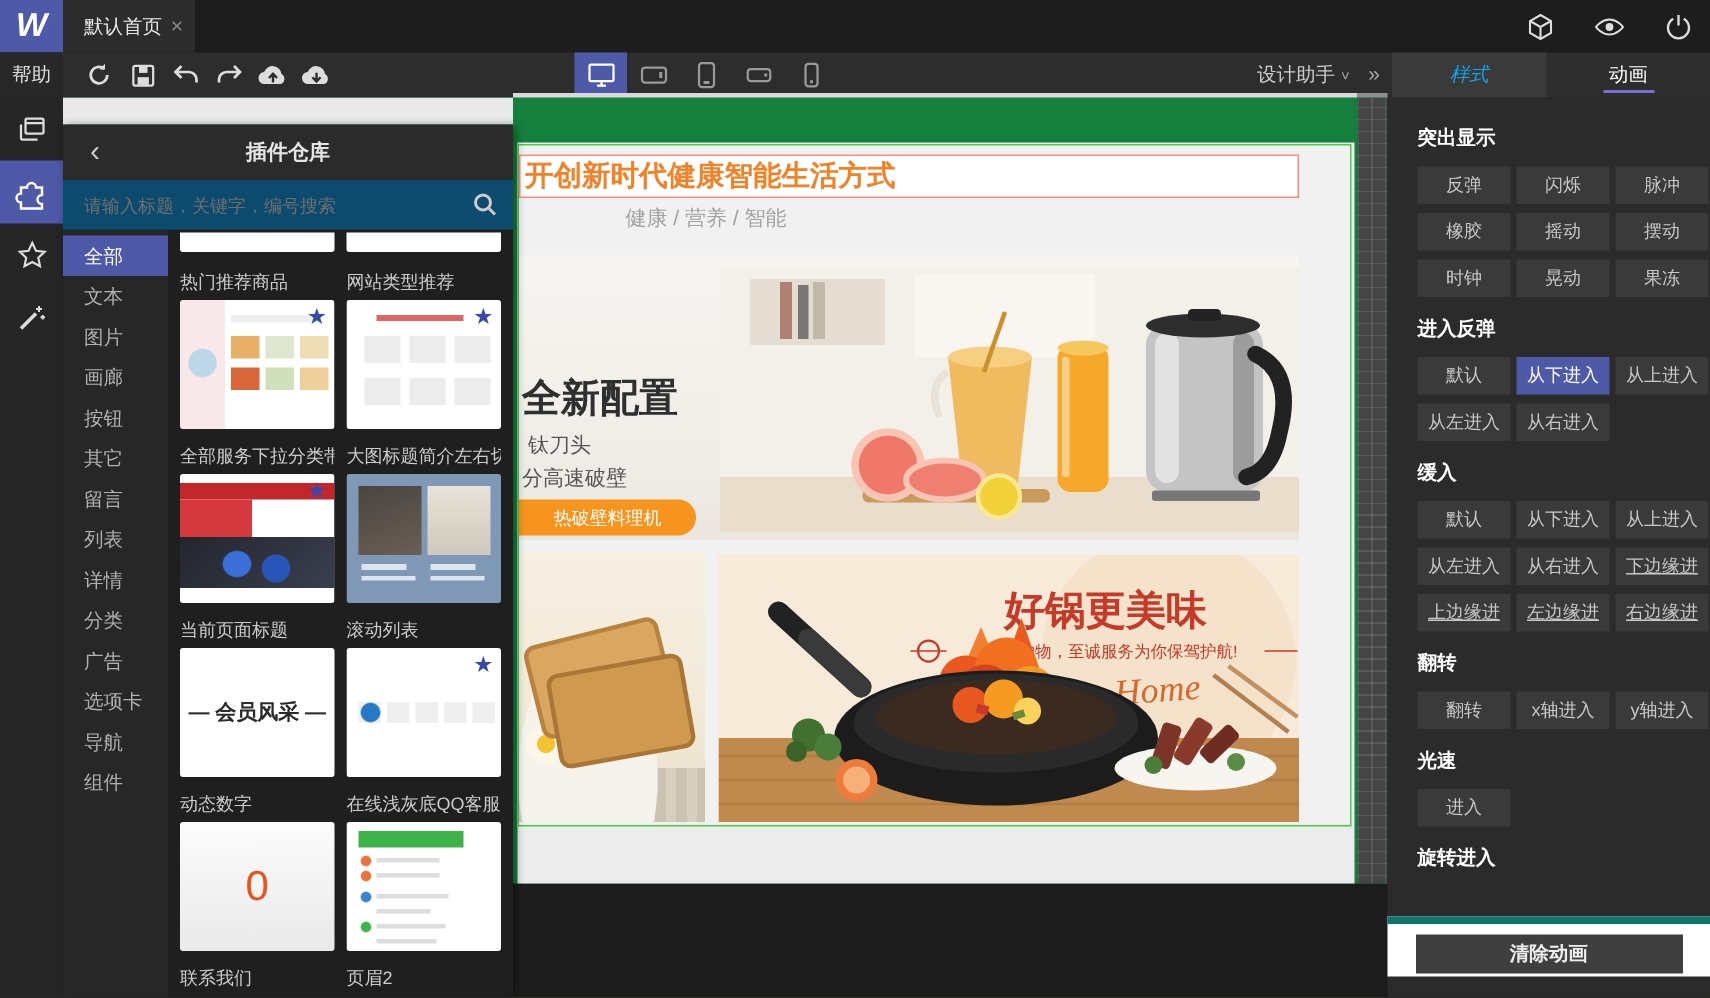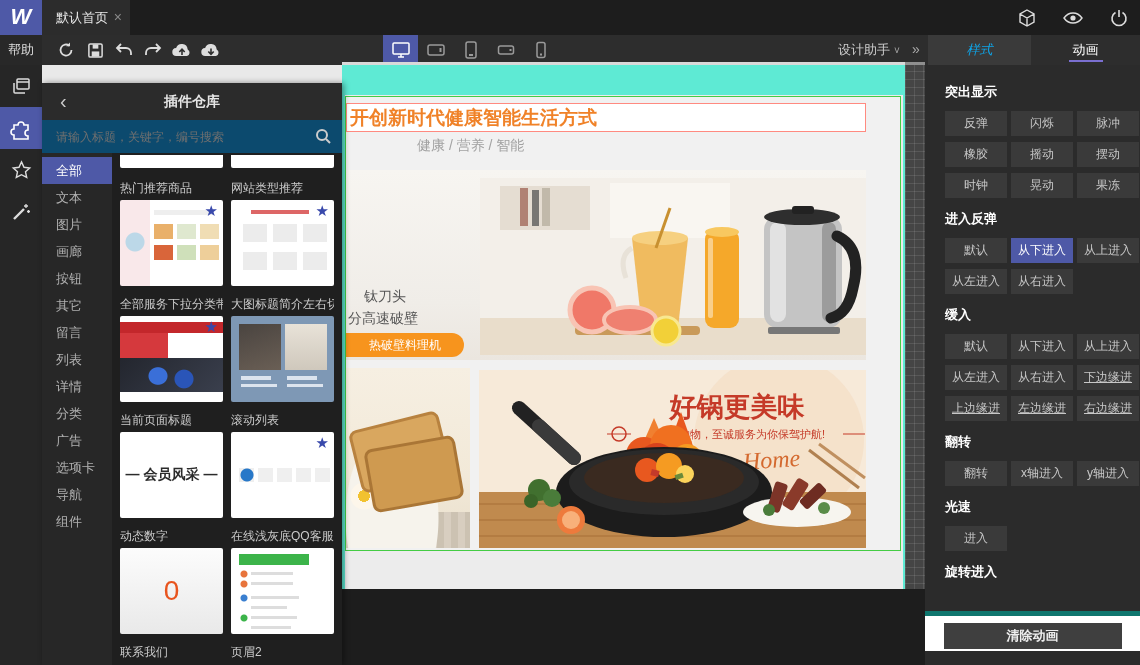--- a/index.html
+++ b/index.html
@@ -36,32 +36,32 @@
   .ptab-anim::after { content:""; position:absolute; left:38px; bottom:3px; width:34px; height:2px; background:#7a6fd0; }
   .canvas-strip { position:absolute; left:342px; top:62px; width:563px; height:4px; background:#d9d9d9; }
   .canvas-strip-end { position:absolute; left:905px; top:62px; width:20px; height:4px; background:#8f8f8f; }
 
   
   .iconbar { position:absolute; left:0; top:65px; width:42px; height:600px; background:#262626; }
   .ib { width:42px; height:42px; display:flex; align-items:center; justify-content:center; }
   .ib.active { background:#4e59a7; }
 
   
-  .canvas { position:absolute; left:42px; top:65px; width:883px; height:524px; background:#5eead4; overflow:hidden; }
+  .canvas { position:absolute; left:42px; top:65px; width:883px; height:524px; background:#15803d; overflow:hidden; }
   .panel-top-light { position:absolute; left:0; top:0; width:300px; height:18px; background:#e9e9e9; }
   .page { position:absolute; left:303px; top:30px; width:558px; height:553px; background:#ececec; overflow:hidden; }
   .section-green { position:absolute; left:0; top:1px; width:556px; height:455px; border:1px solid #44cc44; background:#f1f1f1; }
   .headline-box { position:absolute; left:1px; top:8px; width:520px; height:29px; background:#fff;
     border:1px solid #ff8a80; color:#f08228; font-size:19px; font-weight:bold; line-height:27px; padding-left:3px;
     white-space:nowrap; overflow:hidden; }
   .tagline { position:absolute; left:72px; top:42px; color:#a2a2a2; font-size:14px; }
   .hero { position:absolute; left:1px; top:75px; width:520px; height:190px;
     background:linear-gradient(180deg,#f7f5f1 0%,#f0ede8 70%,#ebe6df 100%); overflow:hidden; }
   .hero-title { position:absolute; left:2px; top:78px; font-size:26px; font-weight:bold; color:#2f2f2f; white-space:nowrap; }
-  .hero-line1 { position:absolute; left:18px; top:118px; font-size:14px; color:#555; white-space:nowrap; }
+  .hero-line1 { position:absolute; left:6px; top:118px; font-size:14px; color:#555; white-space:nowrap; }
   .hero-line2 { position:absolute; left:2px; top:140px; font-size:14px; color:#555; white-space:nowrap; }
   .hero-cta { position:absolute; left:0px; top:163px; width:118px; height:24px; background:#f7941d;
     color:#fff; font-size:12px; line-height:24px; text-align:center; border-radius:0 12px 12px 0; white-space:nowrap; }
   .hero-photo { position:absolute; left:134px; top:8px; width:386px; height:177px; }
   .row2 { position:absolute; left:1px; top:273px; width:520px; height:180px; }
   .toast { position:absolute; left:0; top:0; width:124px; height:180px; overflow:hidden;
     background:
       radial-gradient(circle at 18px 128px,#f2c230 0 6px,#fdf6ea 6px 13px,rgba(0,0,0,0) 14px),
       radial-gradient(ellipse at 46px 150px,#f6f3ec 0 46px,rgba(0,0,0,0) 47px),
       repeating-linear-gradient(90deg,#d8cec0 0 7px,#ccc2b2 7px 14px) left bottom/124px 36px no-repeat,
@@ -317,20 +317,21 @@
 
   <div class="canvas">
     <div class="panel-top-light"></div>
 
     <div class="page">
       <div class="section-green"></div>
       <div class="headline-box">开创新时代健康智能生活方式</div>
       <div class="tagline">健康 / 营养 / 智能</div>
 
       <div class="hero">
+        <div class="hero-title">全新配置</div>
         <div class="hero-line1">钛刀头</div>
         <div class="hero-line2">分高速破壁</div>
         <div class="hero-cta">热破壁料理机</div>
         <div class="hero-photo">
           <svg width="386" height="177" viewBox="0 0 386 177">
             <rect width="386" height="177" fill="#f3efe9"></rect>
             <rect x="20" y="8" width="90" height="44" fill="#ded6c8" opacity="0.7"></rect>
             <rect x="40" y="10" width="8" height="38" fill="#9a5a4a" opacity="0.7"></rect>
             <rect x="52" y="12" width="7" height="36" fill="#4a4a4a" opacity="0.7"></rect>
             <rect x="62" y="10" width="8" height="38" fill="#b8b0a0" opacity="0.8"></rect>

